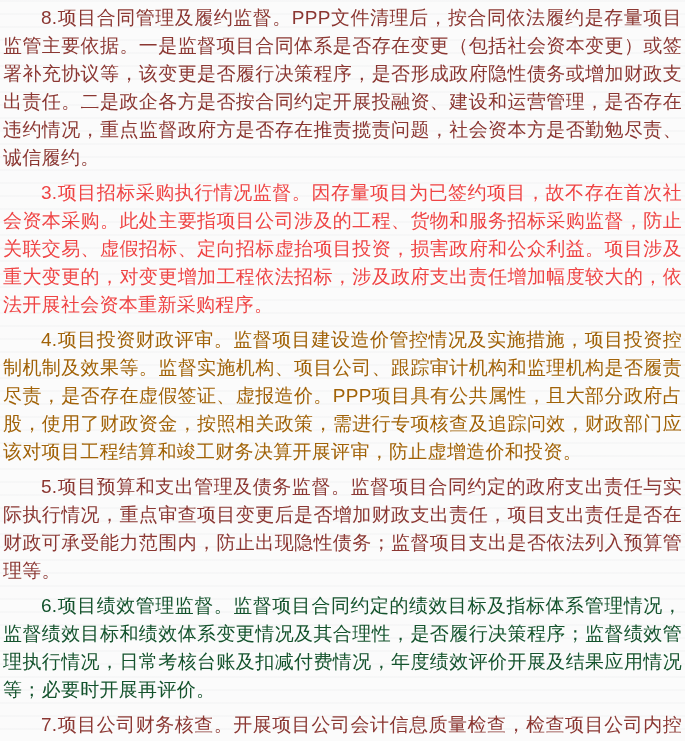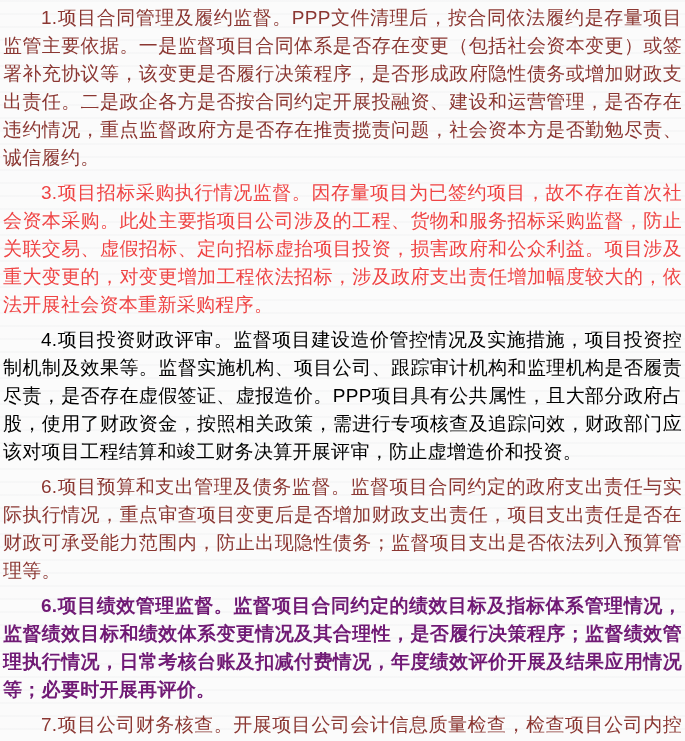--- a/index.html
+++ b/index.html
@@ -36,19 +36,19 @@
     text-align: justify;
     text-justify: inter-ideograph;
     letter-spacing: 0.3px;
     word-break: break-all;
   }
 </style>
 </head>
 <body>
 
 <div class="doc-page">
-  <p style="color: rgb(139, 55, 50);">1.项目合同管理及履约监督。PPP文件清理后，按合同依法履约是存量项目监管主要依据。一是监督项目合同体系是否存在变更（包括社会资本变更）或签署补充协议等，该变更是否履行决策程序，是否形成政府隐性债务或增加财政支出责任。二是政企各方是否按合同约定开展投融资、建设和运营管理，是否存在违约情况，重点监督政府方是否存在推责揽责问题，社会资本方是否勤勉尽责、诚信履约。</p>
+  <p style="color: rgb(139, 55, 50);">8.项目合同管理及履约监督。PPP文件清理后，按合同依法履约是存量项目监管主要依据。一是监督项目合同体系是否存在变更（包括社会资本变更）或签署补充协议等，该变更是否履行决策程序，是否形成政府隐性债务或增加财政支出责任。二是政企各方是否按合同约定开展投融资、建设和运营管理，是否存在违约情况，重点监督政府方是否存在推责揽责问题，社会资本方是否勤勉尽责、诚信履约。</p>
   <p style="color: #ef4444;">3.项目招标采购执行情况监督。因存量项目为已签约项目，故不存在首次社会资本采购。此处主要指项目公司涉及的工程、货物和服务招标采购监督，防止关联交易、虚假招标、定向招标虚抬项目投资，损害政府和公众利益。项目涉及重大变更的，对变更增加工程依法招标，涉及政府支出责任增加幅度较大的，依法开展社会资本重新采购程序。</p>
-  <p style="color: #000000;">4.项目投资财政评审。监督项目建设造价管控情况及实施措施，项目投资控制机制及效果等。监督实施机构、项目公司、跟踪审计机构和监理机构是否履责尽责，是否存在虚假签证、虚报造价。PPP项目具有公共属性，且大部分政府占股，使用了财政资金，按照相关政策，需进行专项核查及追踪问效，财政部门应该对项目工程结算和竣工财务决算开展评审，防止虚增造价和投资。</p>
-  <p style="color: rgb(139, 55, 50);">6.项目预算和支出管理及债务监督。监督项目合同约定的政府支出责任与实际执行情况，重点审查项目变更后是否增加财政支出责任，项目支出责任是否在财政可承受能力范围内，防止出现隐性债务；监督项目支出是否依法列入预算管理等。</p>
-  <p style="color: #701a75; font-weight: bold;">6.项目绩效管理监督。监督项目合同约定的绩效目标及指标体系管理情况，监督绩效目标和绩效体系变更情况及其合理性，是否履行决策程序；监督绩效管理执行情况，日常考核台账及扣减付费情况，年度绩效评价开展及结果应用情况等；必要时开展再评价。</p>
+  <p style="color: #a16207;">4.项目投资财政评审。监督项目建设造价管控情况及实施措施，项目投资控制机制及效果等。监督实施机构、项目公司、跟踪审计机构和监理机构是否履责尽责，是否存在虚假签证、虚报造价。PPP项目具有公共属性，且大部分政府占股，使用了财政资金，按照相关政策，需进行专项核查及追踪问效，财政部门应该对项目工程结算和竣工财务决算开展评审，防止虚增造价和投资。</p>
+  <p style="color: rgb(139, 55, 50);">5.项目预算和支出管理及债务监督。监督项目合同约定的政府支出责任与实际执行情况，重点审查项目变更后是否增加财政支出责任，项目支出责任是否在财政可承受能力范围内，防止出现隐性债务；监督项目支出是否依法列入预算管理等。</p>
+  <p style="color: #14532d;">6.项目绩效管理监督。监督项目合同约定的绩效目标及指标体系管理情况，监督绩效目标和绩效体系变更情况及其合理性，是否履行决策程序；监督绩效管理执行情况，日常考核台账及扣减付费情况，年度绩效评价开展及结果应用情况等；必要时开展再评价。</p>
   <p style="color: rgb(139, 55, 50);">7.项目公司财务核查。开展项目公司会计信息质量检查，检查项目公司内控管理、关联交易、财务制度、财务人员配备、会计行为真实性、规范性等，防止公司伪造会计账簿、虚构交易、滥用会计准则等违法违规行为。开展项目建设期财务收支情况检查，重点防范抽逃项目建设资金造成项目烂尾。开展运营期项目财务核查，有无违反收支两条线管理规定，有无隐瞒项目收入、扩大运营成本支出，审查项目运营成本利润等情况，分析研</p>
 </div>
 
 </body></html>

